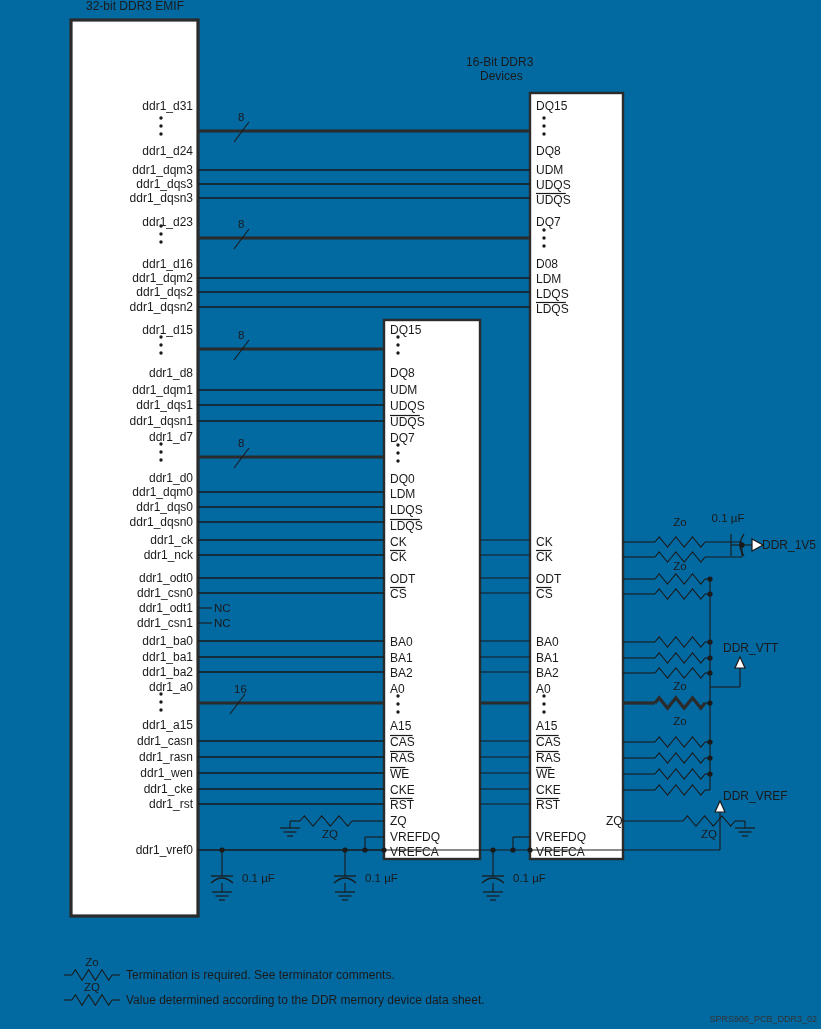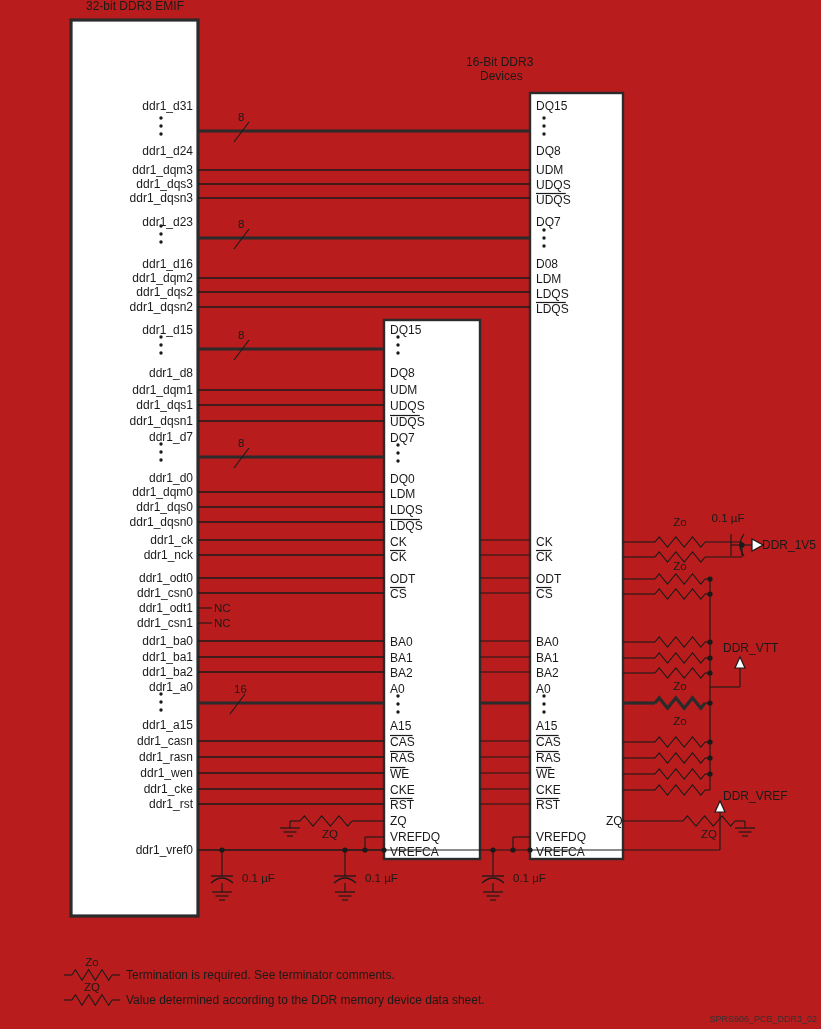--- a/index.html
+++ b/index.html
@@ -1,17 +1,17 @@
 <!DOCTYPE html>
 <html><head>
 <meta charset="utf-8">
 <style>
   html,body{margin:0;padding:0;background:#fff;}
   body{width:821px;height:1029px;font-family:"Liberation Sans",sans-serif;}
-  #root{position:relative;width:821px;height:1029px;overflow:hidden;background:#b91c1c;}
+  #root{position:relative;width:821px;height:1029px;overflow:hidden;background:#0369a1;}
   svg{display:block;}
   text{font-family:"Liberation Sans",sans-serif;fill:#1a1a1a;}
   .lbl{font-size:11.5px;}
   .pin{font-size:12px;}
   .ttl{font-size:12px;}
   .note{font-size:12px;}
   .foot{font-size:9px;fill:#333;}
   .wire{stroke:#1a1a1a;stroke-width:1.1;fill:none;}
   .bus{stroke:#2b2b2b;stroke-width:3.2;fill:none;}
   .boxline{stroke:#2b2b2b;stroke-width:3.2;fill:#fff;}

